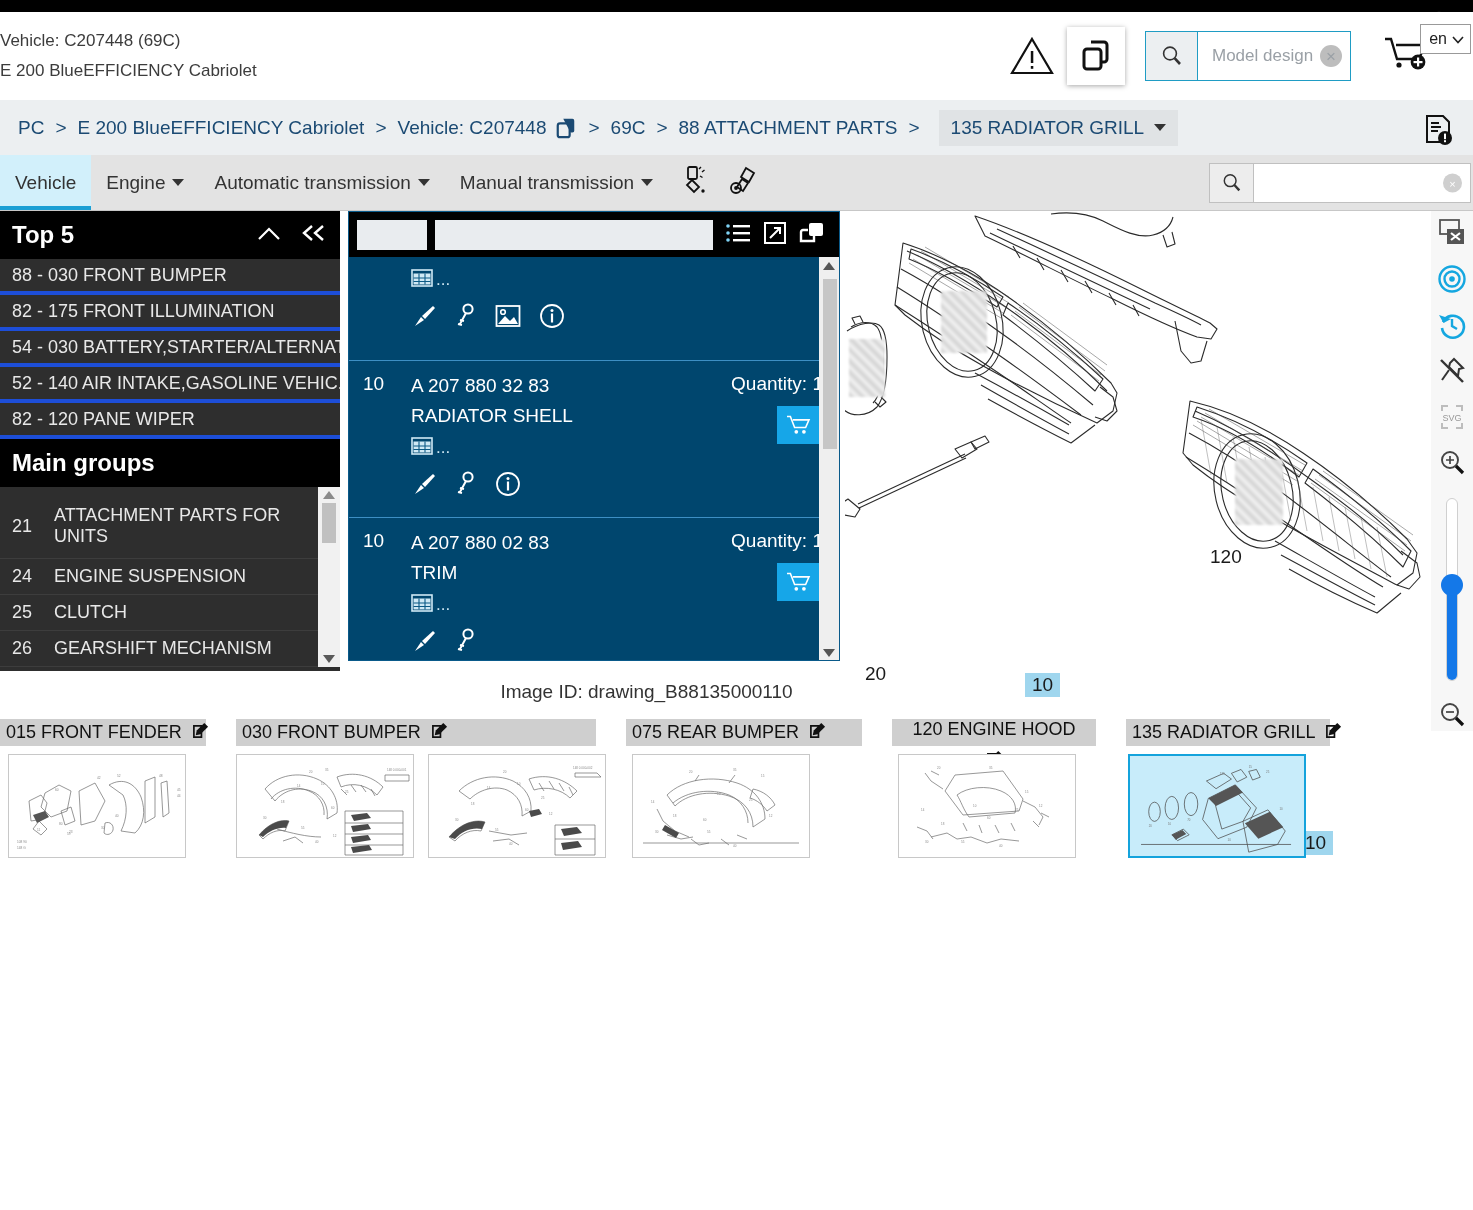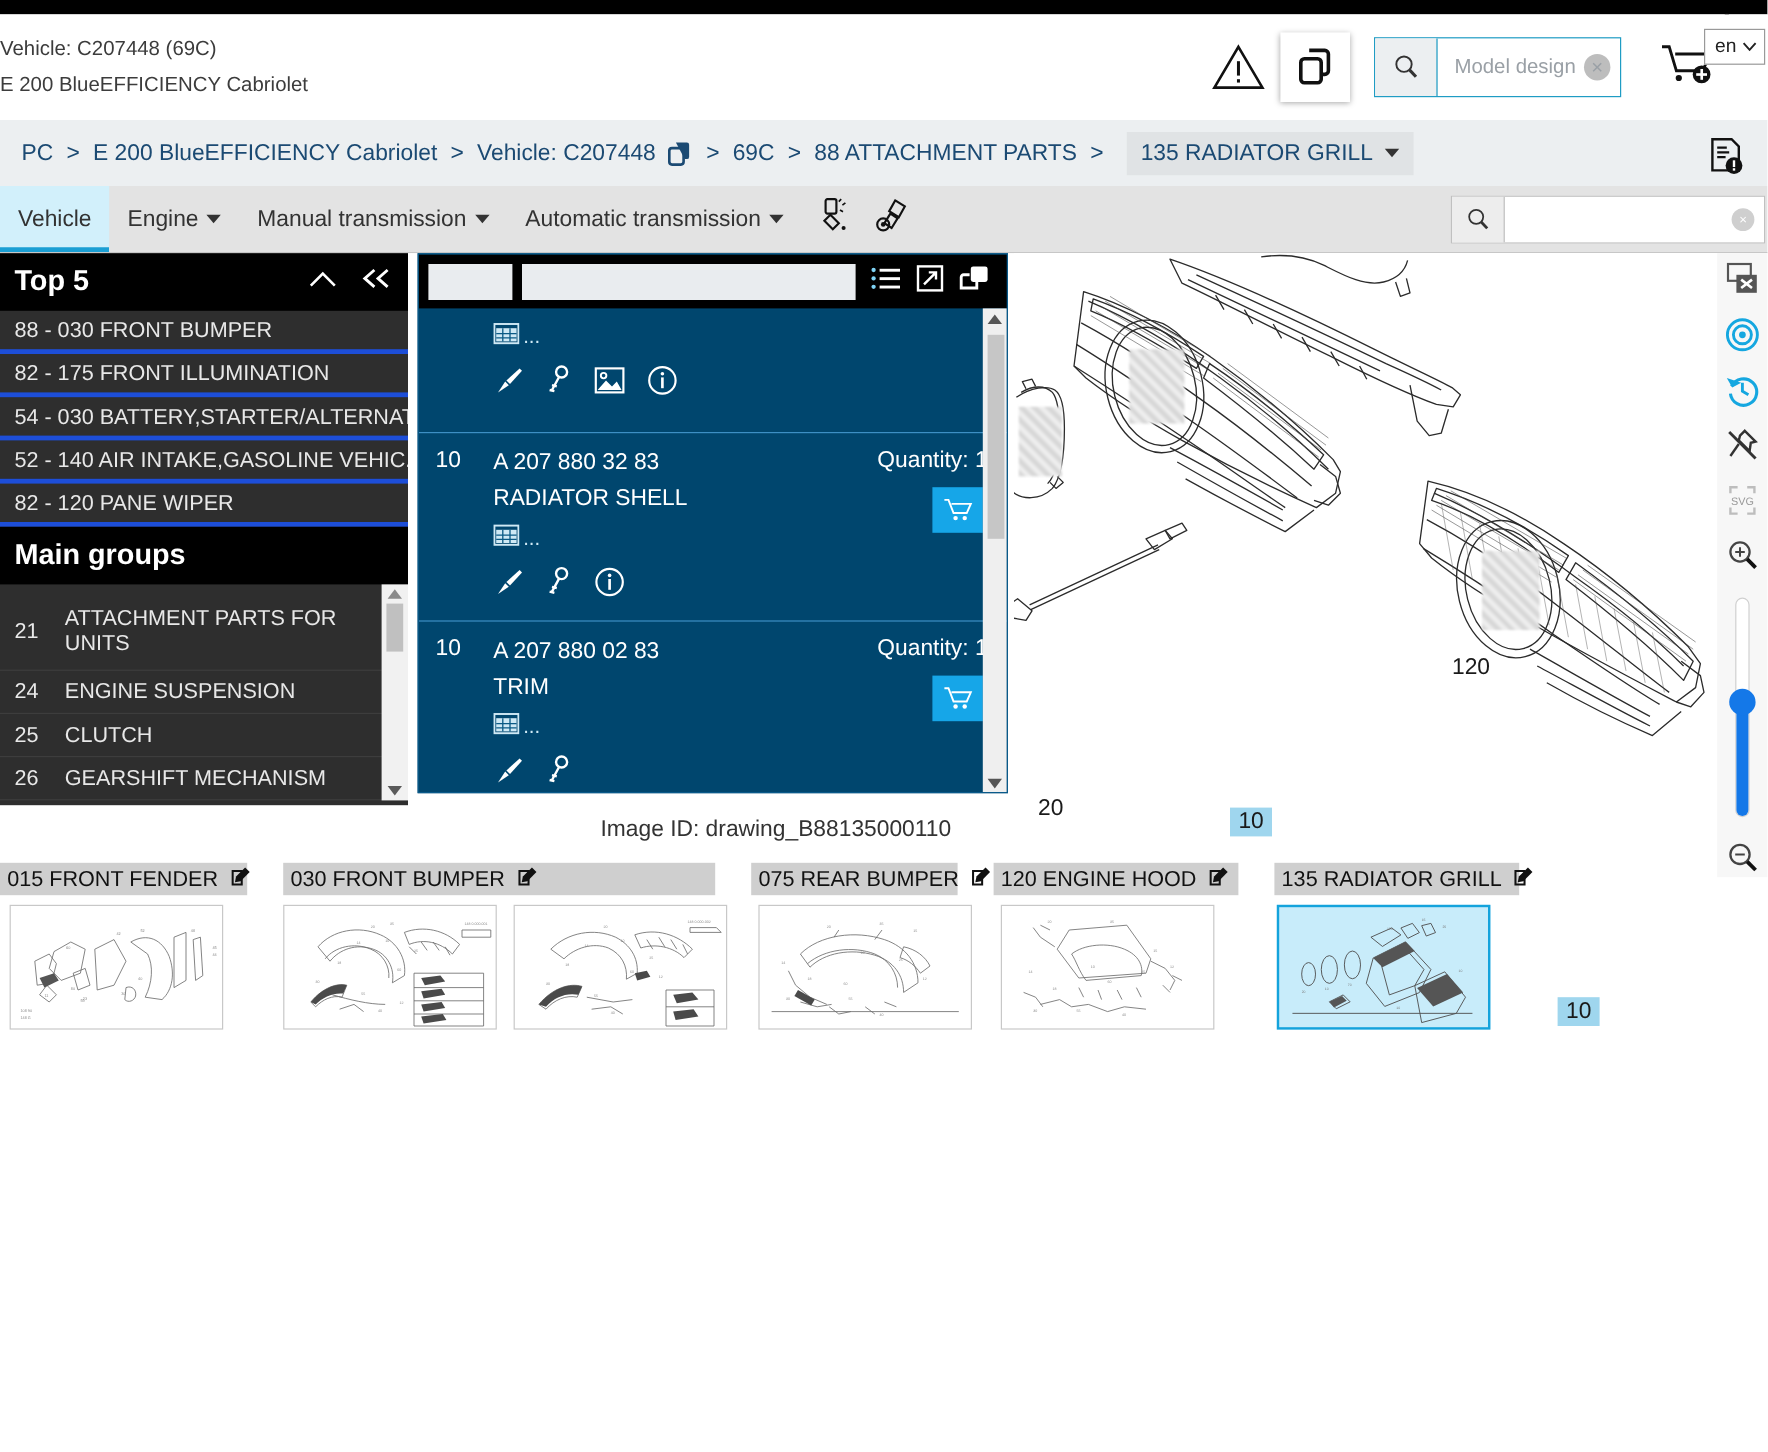--- a/index.html
+++ b/index.html
@@ -358,25 +358,25 @@
 
 <div class="tabbar">
   <div class="tab active">
     <span>Vehicle</span>
   </div>
   <div class="tab">
     <span>Engine</span>
     <span class="caret"></span>
   </div>
   <div class="tab">
+    <span>Automatic transmission</span>
+    <span class="caret"></span>
+  </div>
+  <div class="tab">
     <span>Manual transmission</span>
-    <span class="caret"></span>
-  </div>
-  <div class="tab">
-    <span>Automatic transmission</span>
     <span class="caret"></span>
   </div>
   <div class="tab-icons">
     <span>
       <svg width="30" height="34" viewBox="0 0 30 34">
         <rect x="6" y="3" width="9" height="12" rx="1.5" fill="none" stroke="#111" stroke-width="1.8"></rect>
         <path d="M17 5 l2 -2 M20 8 l2.5 -2 M18 12 l2.5 1.5" stroke="#111" stroke-width="1.4"></path>
         <path d="M10 16 l7 7 -5 5 -7 -7 Z" fill="none" stroke="#111" stroke-width="1.8"></path>
         <circle cx="21" cy="27" r="1.7" fill="#111"></circle>
       </svg>
@@ -892,21 +892,21 @@
             <text x="66" y="76">55</text>
               <text x="80" y="90">40</text>
               <text x="120" y="60">12</text>
           </g>
         </svg>
       </div>
     </div>
   </div>
 
   <div class="thumbgrp" style="margin-left:12px;">
-    <div class="thumbcap" style="width:172px;">
+    <div class="thumbcap" style="width:236px;">
       <span>075 REAR BUMPER</span>
       <span>
         <svg width="17" height="17" viewBox="0 0 18 18">
           <path d="M2 4 h8 v12 H2 Z" fill="none" stroke="#111" stroke-width="1.8"></path>
           <path d="M13 1 l4 4 l-8 8 l-5 1 l1 -5 Z" fill="#111"></path>
         </svg>
       </span>
     </div>
     <div class="thumbimgs" style="padding-left:6px;">
       <div class="thumb">
@@ -936,21 +936,21 @@
             <text x="74" y="78">55</text>
               <text x="100" y="92">40</text>
               <text x="136" y="62">12</text>
           </g>
         </svg>
       </div>
     </div>
   </div>
 
   <div class="thumbgrp" style="margin-left:12px;">
-    <div class="thumbcap" style="width:204px;">
+    <div class="thumbcap" style="width:204px;flex-direction:column;">
       <span>120 ENGINE HOOD</span>
       <span>
         <svg width="17" height="17" viewBox="0 0 18 18">
           <path d="M2 4 h8 v12 H2 Z" fill="none" stroke="#111" stroke-width="1.8"></path>
           <path d="M13 1 l4 4 l-8 8 l-5 1 l1 -5 Z" fill="#111"></path>
         </svg>
       </span>
     </div>
     <div class="thumbimgs" style="padding-left:6px;">
       <div class="thumb">

